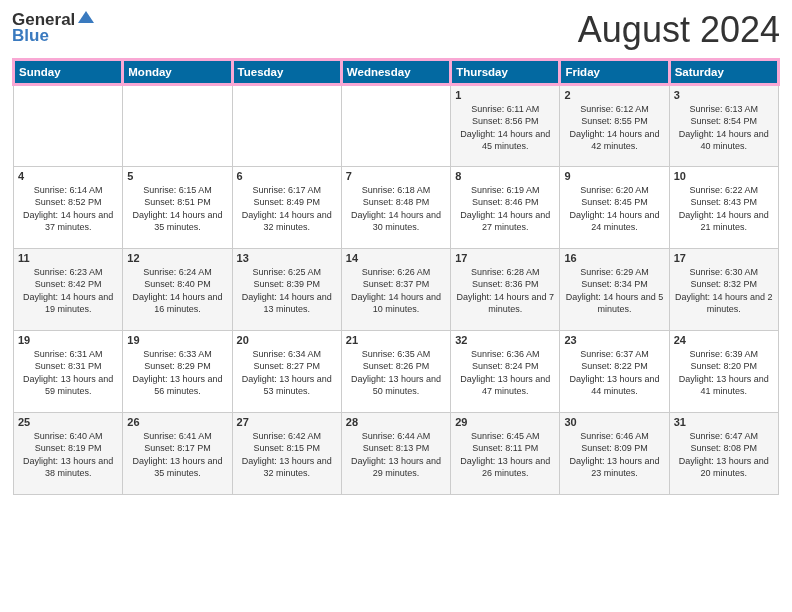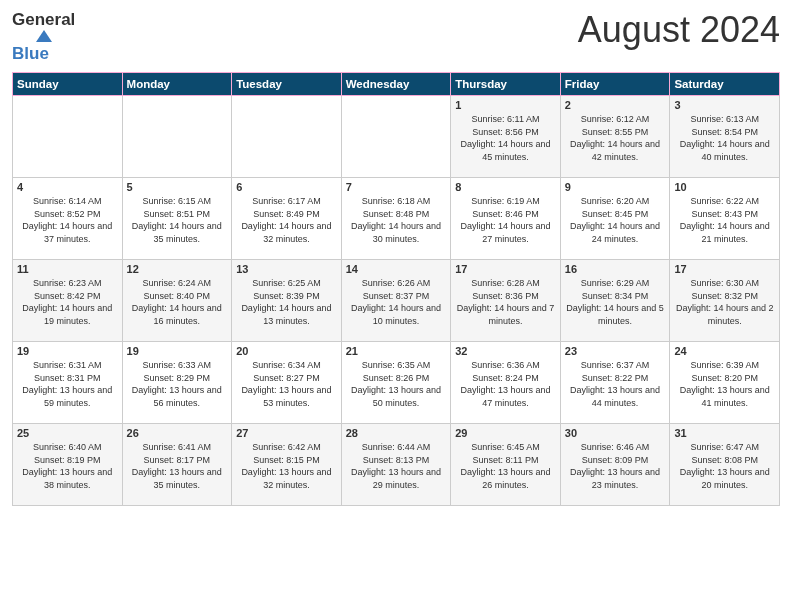--- a/index.html
+++ b/index.html
@@ -39,27 +39,27 @@
     .location {
       font-size: 15px;
       color: #555;
     }
     table {
       width: 100%;
       border-collapse: collapse;
       table-layout: fixed;
     }
     thead tr th {
-      background-color: #0c4a6e;
+      background-color: #0369a1;
       color: #fff;
       font-size: 11.5px;
       font-weight: bold;
       padding: 5px 4px;
       text-align: left;
-      border: 1px solid #f9a8d4;
+      border: 3px solid #f9a8d4;
     }
     tbody tr td {
       border: 1px solid #ccc;
       vertical-align: top;
       padding: 3px 4px;
       font-size: 9.5px;
       color: #333;
       height: 82px;
       background: #fff;
     }
@@ -86,21 +86,21 @@
       background: #fff !important;
     }
   </style>
 </head>
 <body>
 
 <div class="container">
   <div class="header-row">
     <div class="logo">
       <div>
-        <div style="display:flex;align-items:center;flex-direction:column;">
+        <div style="display:flex;align-items:center;">
           <span class="logo-general" style="font-size:17px;font-weight:bold;">General</span>
           <svg width="20" height="20" viewBox="0 0 20 20" style="margin-left:1px;margin-top:-2px;">
             <polygon points="10,2 18,14 2,14" fill="#3a7abf"></polygon>
           </svg>
         </div>
         <span class="logo-blue" style="font-size:17px;font-weight:bold;color:#3a7abf;display:block;margin-top:-4px;">Blue</span>
       </div>
     </div>
     <div class="title-block">
       <div class="month-title">August 2024</div>

